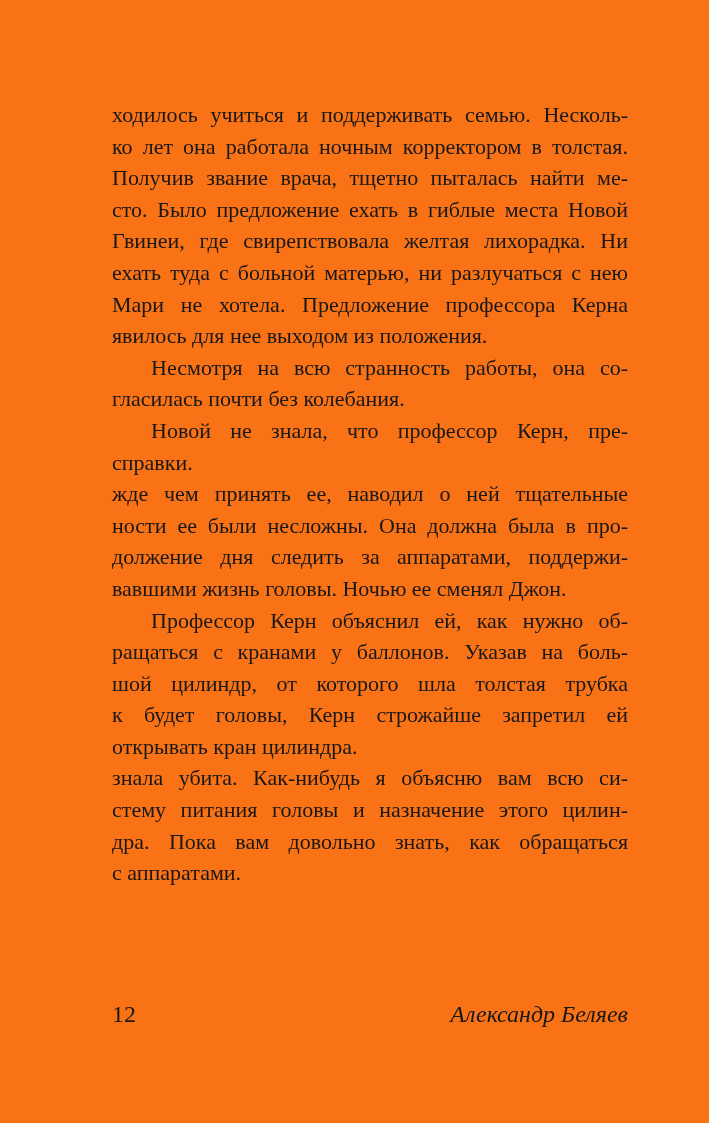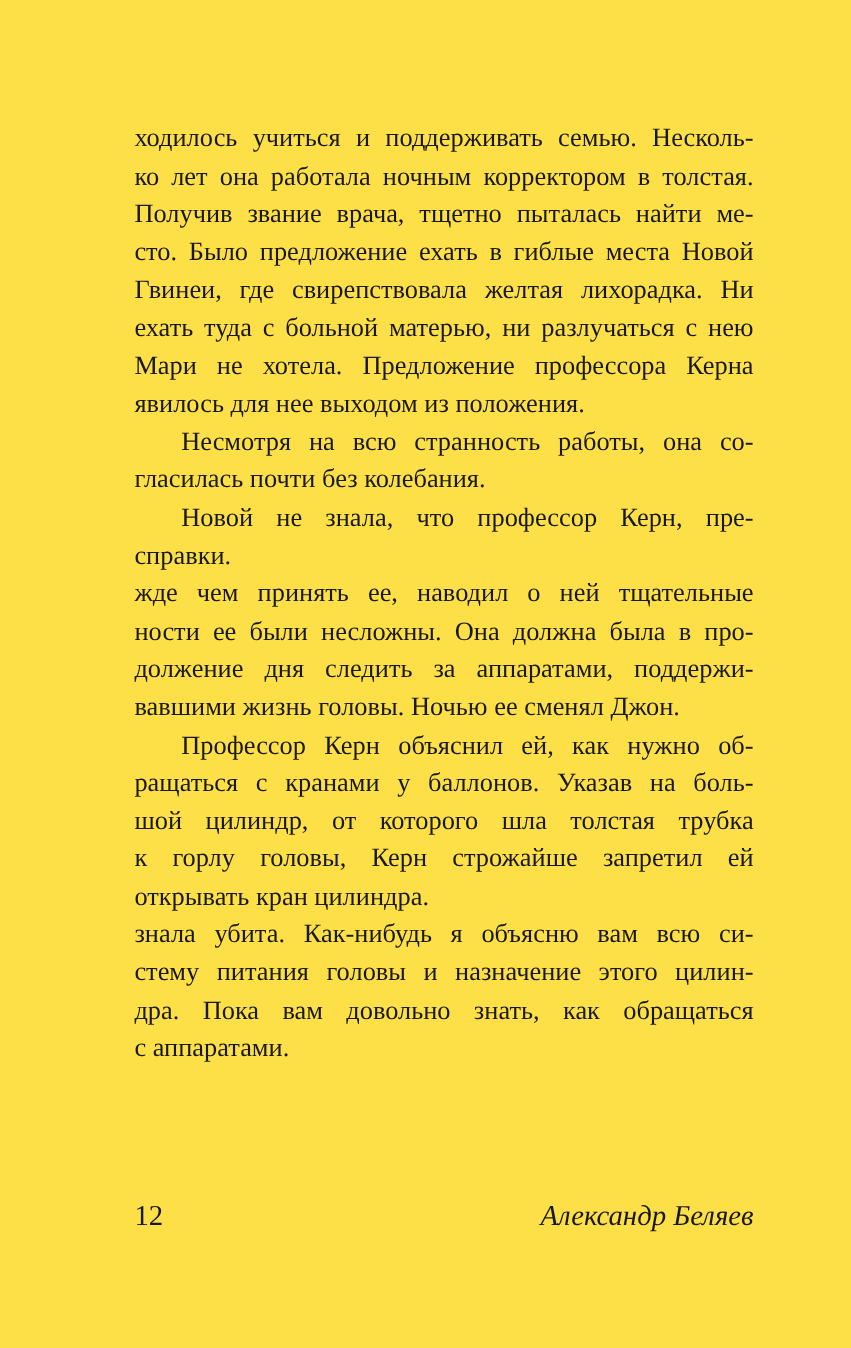--- a/index.html
+++ b/index.html
@@ -4,21 +4,21 @@
 <style>
   html, body {
     margin: 0;
     padding: 0;
     background: #ffffff;
   }
   .page {
     position: relative;
     width: 709px;
     height: 1123px;
-    background: #fde047;
+    background: #f97316;
     font-family: "Liberation Serif", "DejaVu Serif", serif;
     color: #181818;
     overflow: hidden;
   }
   .text-block {
     position: absolute;
     left: 112px;
     top: 99px;
     width: 516px;
     font-size: 22px;
@@ -83,21 +83,21 @@
       </div>
       <div class="para">
         <div class="line">ности ее были несложны. Она должна была в про-</div>
         <div class="line">должение дня следить за аппаратами, поддержи-</div>
         <div class="line last">вавшими жизнь головы. Ночью ее сменял Джон.</div>
       </div>
       <div class="para">
         <div class="line indent">Профессор Керн объяснил ей, как нужно об-</div>
         <div class="line">ращаться с кранами у баллонов. Указав на боль-</div>
         <div class="line">шой цилиндр, от которого шла толстая трубка</div>
-        <div class="line">к горлу головы, Керн строжайше запретил ей</div>
+        <div class="line">к будет головы, Керн строжайше запретил ей</div>
         <div class="line last">открывать кран цилиндра.</div>
       </div>
       <div class="para">
         <div class="line">знала убита. Как-нибудь я объясню вам всю си-</div>
         <div class="line">стему питания головы и назначение этого цилин-</div>
         <div class="line">дра. Пока вам довольно знать, как обращаться</div>
         <div class="line last">с аппаратами.</div>
       </div>
     </div>
 

